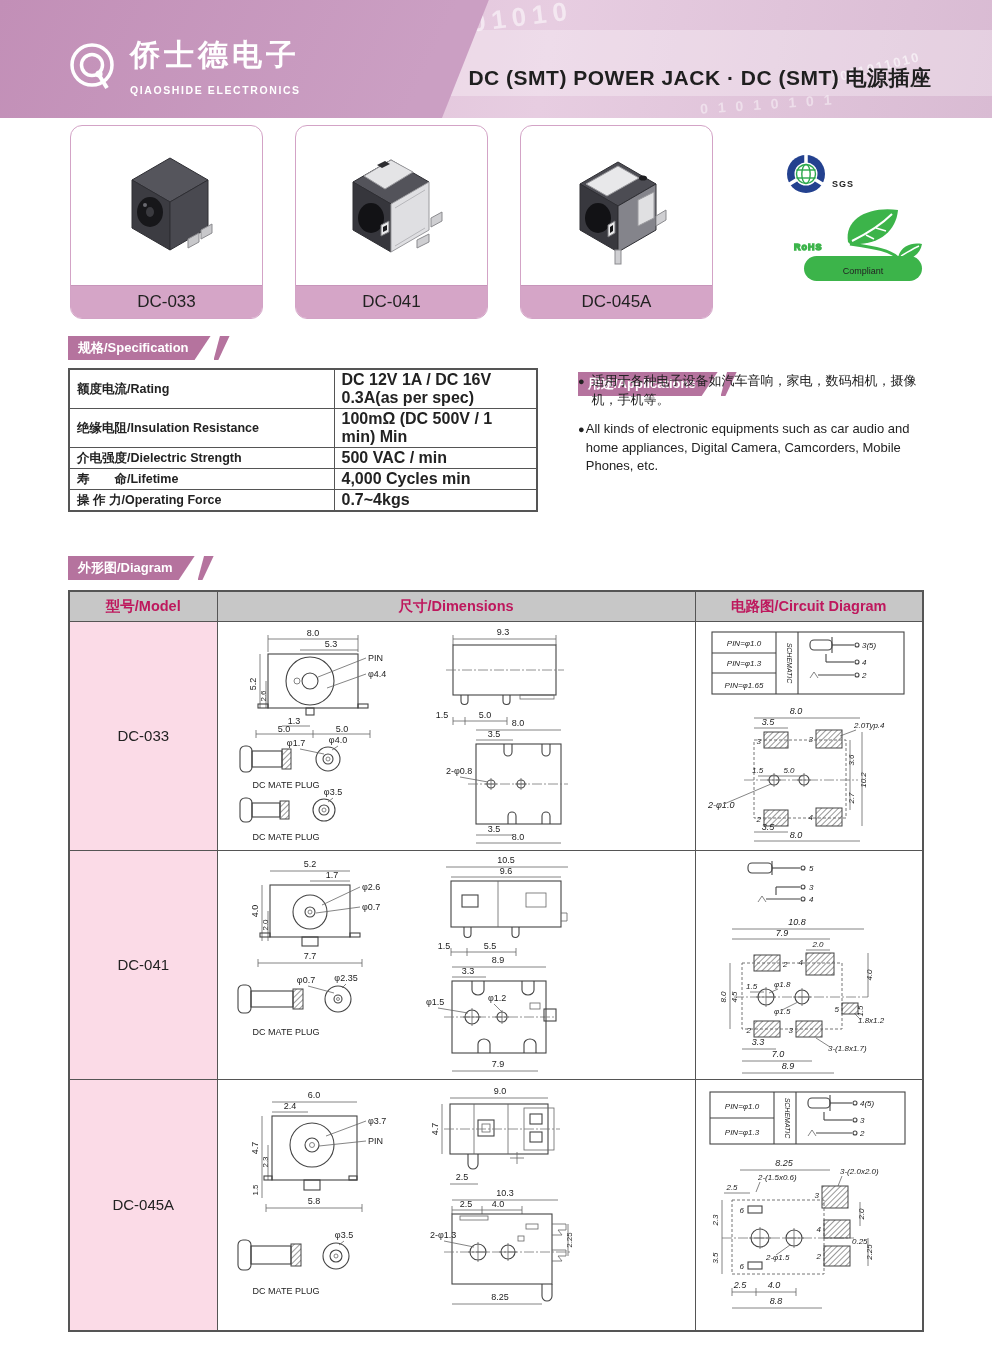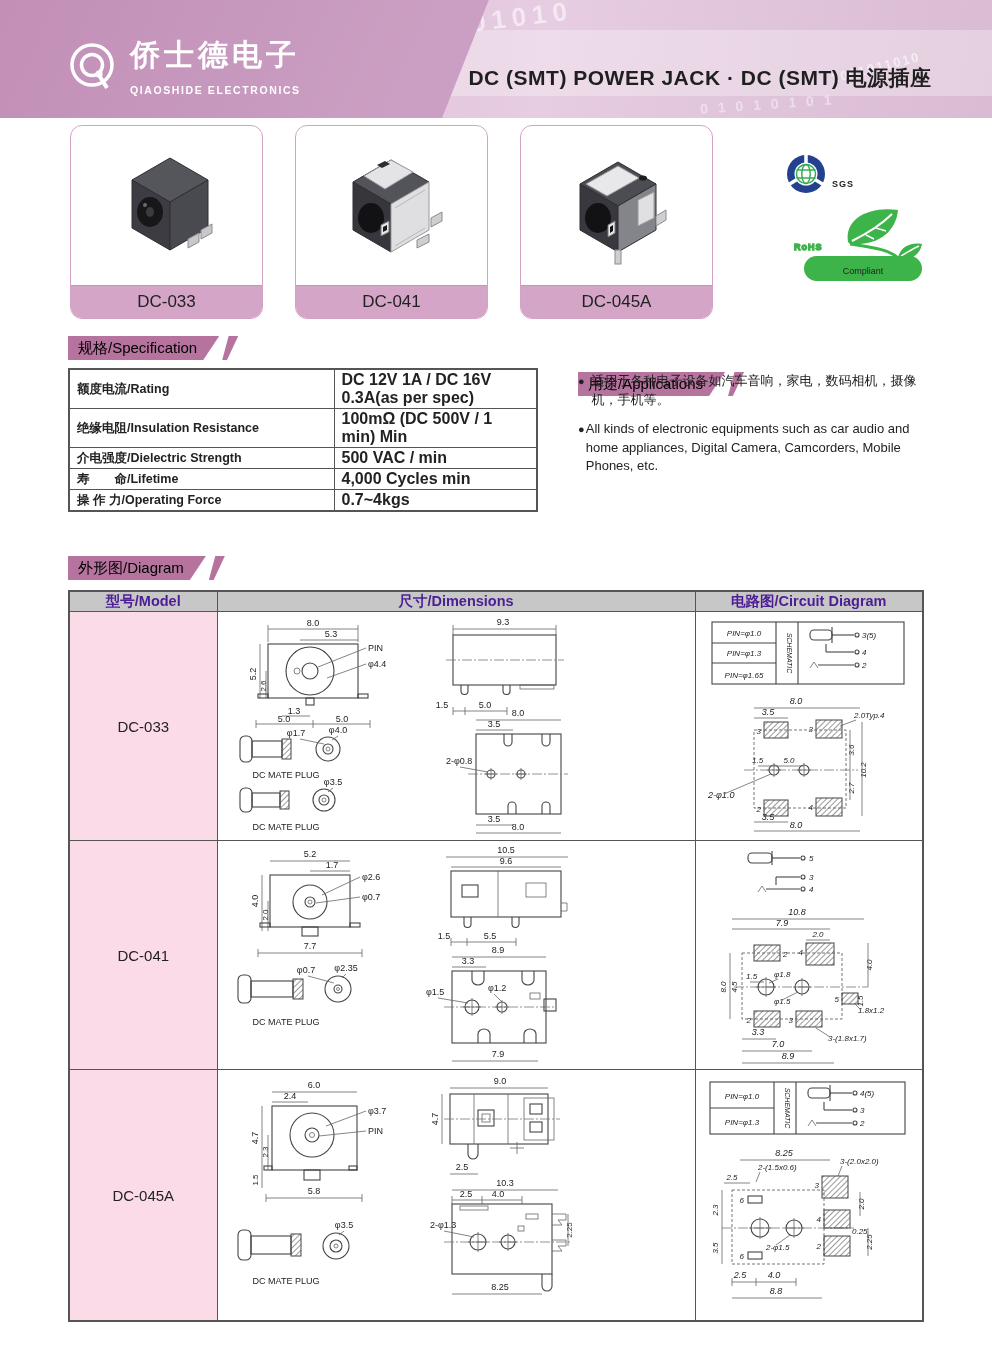--- a/index.html
+++ b/index.html
@@ -31,43 +31,43 @@
   .card-img { flex:1; display:flex; align-items:center; justify-content:center; }
   .card-label { height:33px; background:#d5a5c7; border-top:1px solid #c795ba; display:flex;
                 align-items:center; justify-content:center; font-size:17px; color:#222; }
 
   
   .sgs { position:absolute; left:782px; top:150px; }
   .rohs { position:absolute; left:786px; top:204px; }
 
   
   .banner { position:absolute; height:24px; }
-  .banner .bmain { position:relative; display:inline-block; height:24px; background:#b5739e; color:#000000;
-           font-size:15px; font-weight:normal; line-height:24px; padding:0 22px 0 10px;
+  .banner .bmain { position:relative; display:inline-block; height:24px; background:#b5739e; color:#ffffff;
+           font-size:13px; font-weight:bold; line-height:24px; padding:0 22px 0 10px;
            clip-path:polygon(0 0,100% 0,calc(100% - 16px) 100%,0 100%); }
   .banner .btail { display:inline-block; width:16px; height:24px; background:#b5739e; margin-left:3px;
            clip-path:polygon(40% 0,100% 0,30% 100%,0 100%); vertical-align:top; }
 
   
   .spec-table { position:absolute; left:68px; top:368px; width:470px; border-collapse:collapse;
                 border:2px solid #555; }
   .spec-table td { border:1px solid #555; padding:1px 7px; color:#222;font-weight:bold; }
   .spec-table tr.sh td { font-size:16px; font-weight:bold; height:27px; }
   .spec-table tr td { font-size:16px; height:19px; }
   .spec-table td.c1 { width:265px; font-size:12.5px; }
 
   
   .apps { position:absolute; left:578px; top:372px; width:356px; }
   .app-item { display:flex; font-size:13px; color:#222; line-height:1.45; margin-bottom:10px; }
   .app-bullet { width:16px; font-size:11px; padding-top:2px; }
 
   
   .dg-table { position:absolute; left:68px; top:590px; width:856px; border-collapse:collapse; border:2px solid #555; }
   .dg-table th, .dg-table td { border:1px solid #555; }
-  .dg-table th { background:#c7c7c7; height:20px; font-size:14.5px; font-weight:bold; color:#4c1d95;text-align:center; }
+  .dg-table th { background:#c7c7c7; height:30px; font-size:14.5px; font-weight:bold; color:#be185d;text-align:center; }
   .dg-table td.model { background:#fbdbe7; width:150px; text-align:center; font-size:15px; color:#222; }
   .dg-table td.dims { width:478px; }
   .dg-table td.circ { width:228px;font-style:italic; }
 
   svg text { font-family:"Liberation Sans", sans-serif; font-size:9px; fill:#222; }
   svg text.sm { font-size:8px; }
   .ln  { stroke:#444; stroke-width:1.1; fill:none; }
   .thin{ stroke:#666; stroke-width:0.8; fill:none; }
   .cl  { stroke:#777; stroke-width:0.8; fill:none; stroke-dasharray:10 2 2 2; }
   .dsh { stroke:#666; stroke-width:0.9; fill:none; stroke-dasharray:3 2; }

